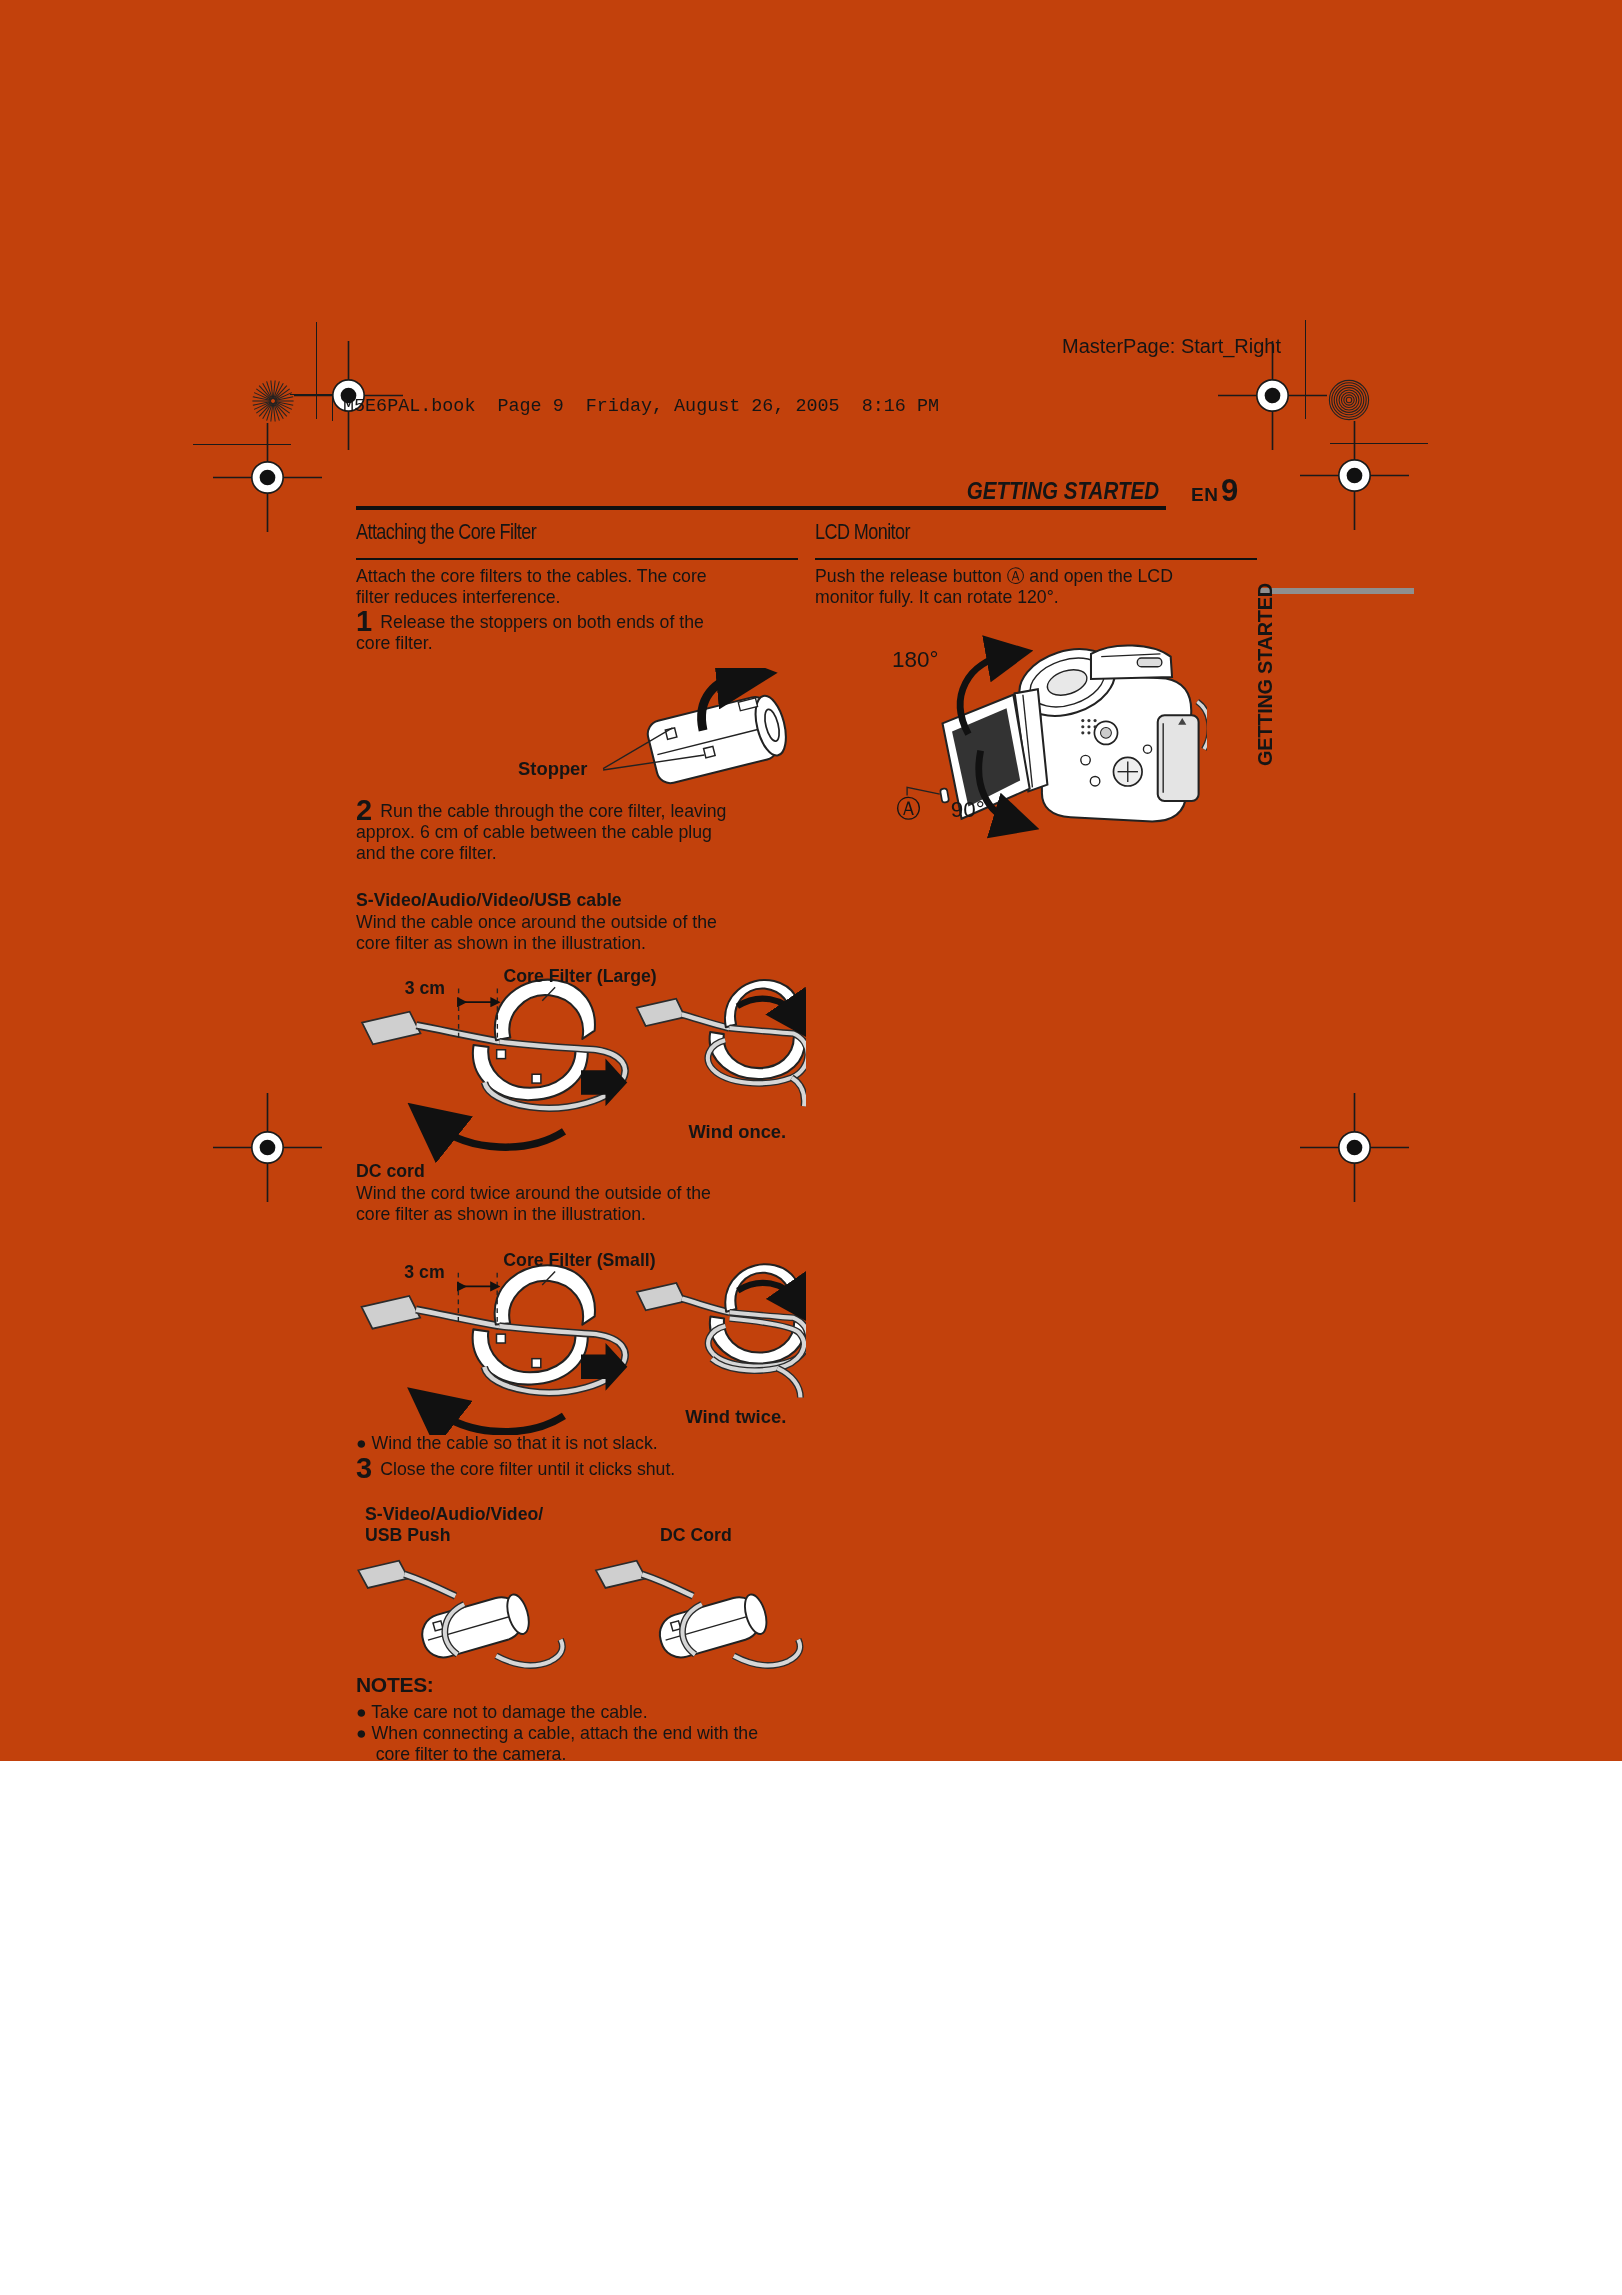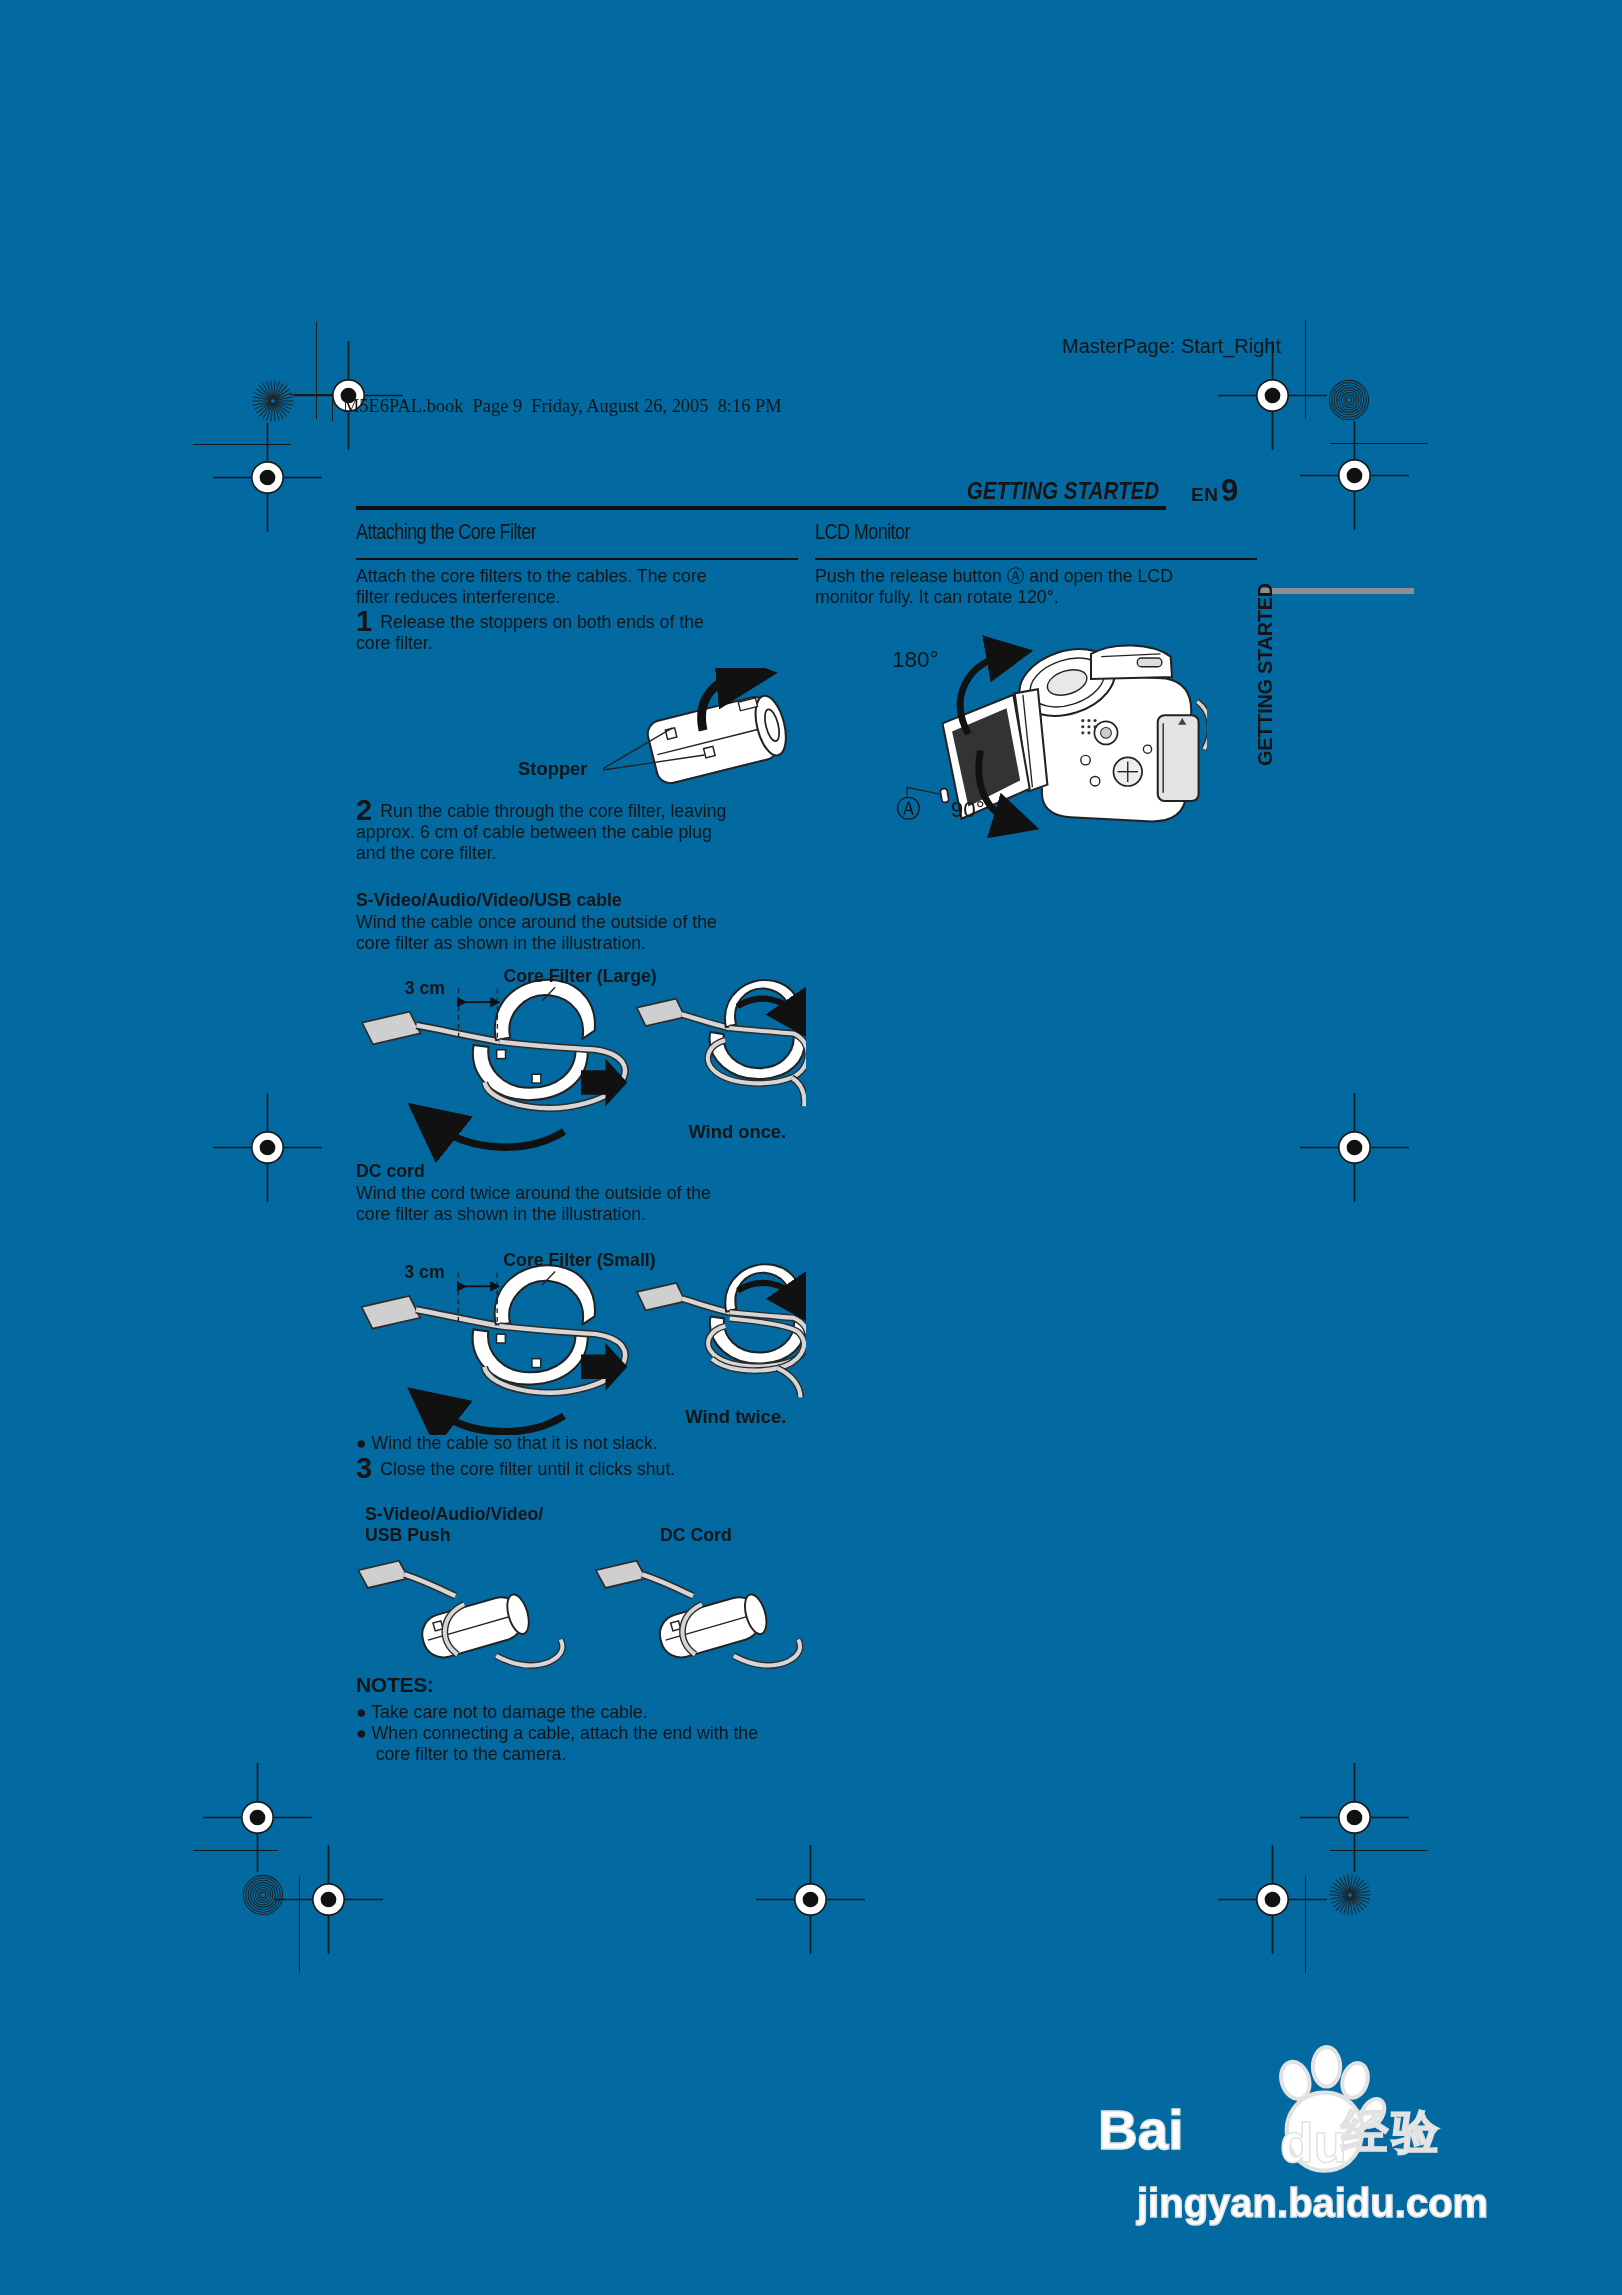--- a/index.html
+++ b/index.html
@@ -1,30 +1,30 @@
 <!DOCTYPE html>
 <html style="font-size:11px"><head>
 <meta charset="utf-8">
 <style>
   html,body{margin:0;padding:0;background:#fff;}
-  .page{position:relative;width:1622px;height:2295px;background:#0369a1;overflow:hidden;
+  .page{position:relative;width:1622px;height:1761px;background:#c2410c;overflow:hidden;
         font-family:"Liberation Sans",sans-serif;color:#151515;}
   .abs{position:absolute;}
   .ml{white-space:pre-line;}
   .body-txt{font-size:17.7px;line-height:21px;}
   .bold{font-weight:bold;}
   .cond{display:inline-block;transform:scaleX(.82);transform-origin:0 50%;white-space:nowrap;}
   .cond-r{display:inline-block;transform:scaleX(.84);transform-origin:100% 50%;white-space:nowrap;}
   .sec-title{font-size:22px;font-weight:normal;letter-spacing:-0.7px;}
   .rule-thick{background:#101010;height:4.1px;}
   .rule-mid{background:#101010;height:2px;}
   .mark-line{background:#1a1a1a;}
   .stepnum{font-size:29px;font-weight:bold;line-height:0.7px;vertical-align:-3.4px;padding-right:8.2px;}
   .steptext{white-space:pre-line;}
-  .serif{font-family:Liberation Serif, serif;}
+  .serif{font-family:Liberation Mono, monospace;}
   .bracket{border-top:1.4px solid #1a1a1a;border-right:1.4px solid #1a1a1a;}
   .vert-tab{position:absolute;left:1251px;top:602px;width:27px;height:164px;}
   .vert-tab span{position:absolute;top:164px;left:2.7px;display:block;width:164px;
       transform:rotate(-90deg);transform-origin:0 0;font-weight:bold;font-size:20px;
       letter-spacing:-0.3px;white-space:nowrap;}
   .wm{color:#ffffff;-webkit-text-stroke:1.5px #e2e2e2;text-shadow:0 0 0.7px #e8e8e8;font-weight:bold;}
   svg text{font-family:"Liberation Sans",sans-serif;}
 </style>
 </head>
 <body>

